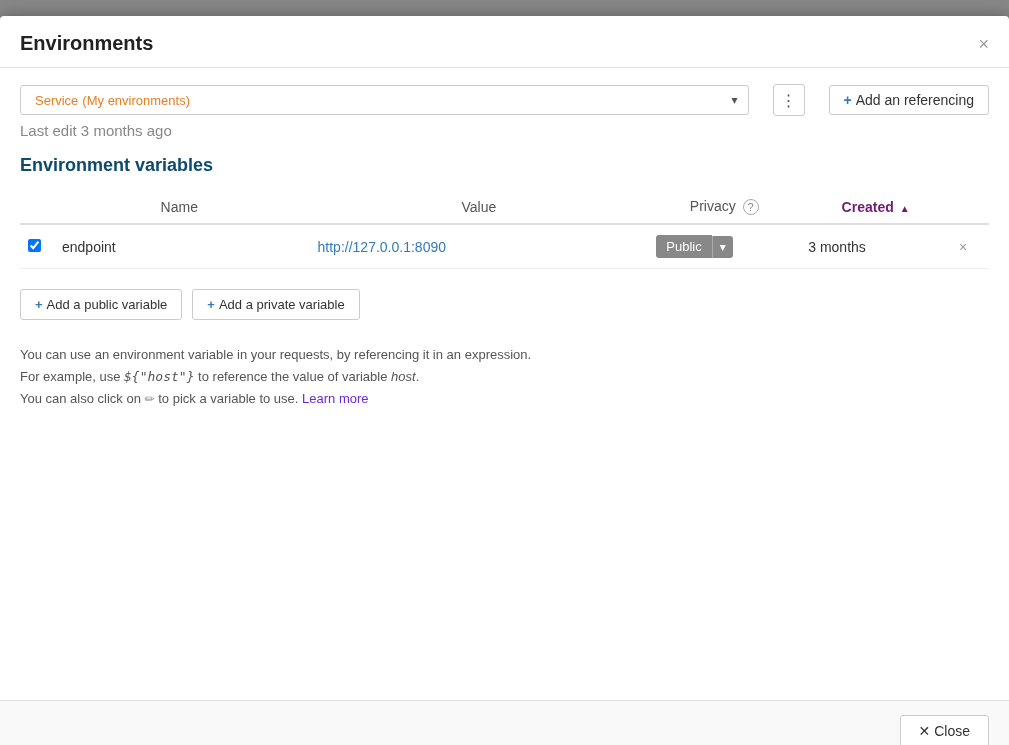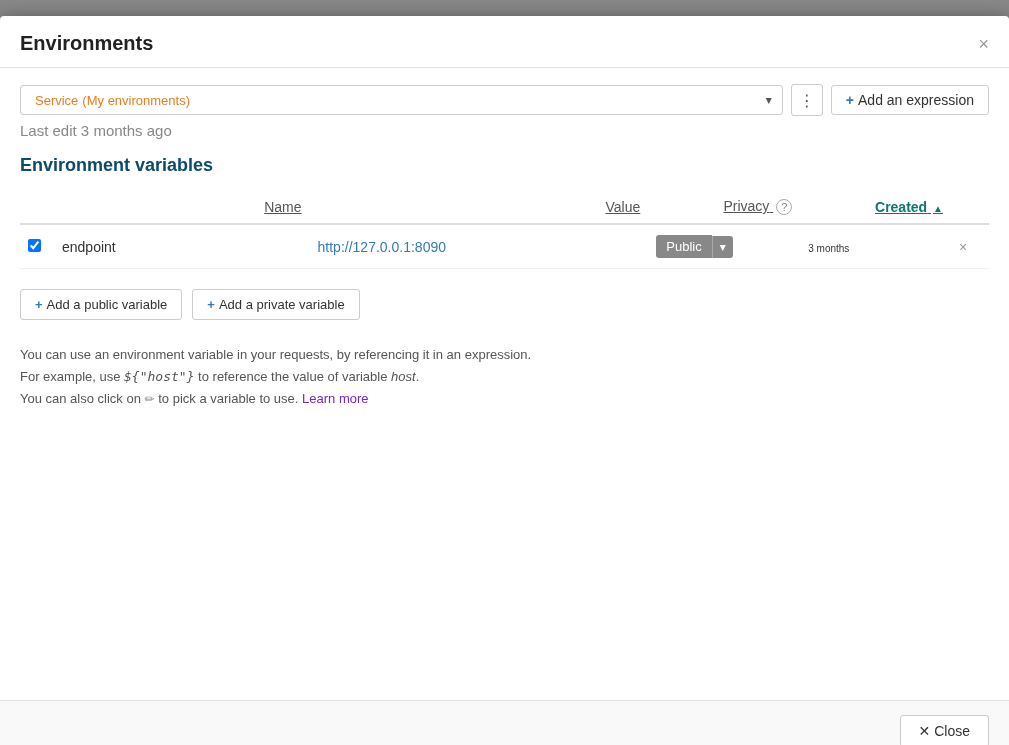--- a/index.html
+++ b/index.html
@@ -45,21 +45,21 @@
     }
     .modal-body {
       padding: 16px 20px;
       flex: 1;
       display: flex;
       flex-direction: column;
     }
     .service-row {
       display: flex;
       align-items: center;
-      gap: 8px;
+      gap: 24px;
       margin-bottom: 6px;
     }
     .service-select-wrapper {
       flex: 1;
       display: flex;
       align-items: center;
       border: 1px solid #ccc;
       border-radius: 3px;
       background: #fff;
       padding: 6px 10px;
@@ -122,30 +122,29 @@
       margin-bottom: 14px;
     }
     .env-table {
       width: 100%;
       border-collapse: collapse;
     }
     .env-table thead tr {
       border-bottom: 2px solid #ddd;
     }
     .env-table th {
-      text-align: right;
+      text-align: center;
       padding: 8px 8px;
       font-weight: normal;
       color: #555;
       font-size: 14px;
-      text-decoration: underline;
     }
     .env-table th.sorted {
       font-weight: bold;
-      color: #0f766e;
+      color: #701a75;
     }
     .env-table td {
       padding: 10px 8px;
       vertical-align: middle;
       border-bottom: 1px solid #f0f0f0;
     }
     .col-name { width: 28%; }
     .col-value { width: 36%; }
     .col-privacy { width: 16%; }
     .col-created { width: 16%; }
@@ -189,21 +188,21 @@
       color: #fff;
       border: none;
       border-left: 1px solid #aaa;
       padding: 4px 7px;
       font-size: 12px;
       border-radius: 0 3px 3px 0;
       cursor: pointer;
     }
     .created-text {
       color: #333;
-      font-size: 10px;
+      font-size: 14px;
     }
     .remove-btn {
       background: none;
       border: none;
       cursor: pointer;
       color: #999;
       font-size: 14px;
     }
     .bottom-buttons {
       margin-top: 20px;
@@ -297,21 +296,21 @@
     <div class="service-row">
       <div class="service-select-wrapper">
         <span class="service-label">
           <span>Service</span><span>(My environments)</span>
         </span>
         <span class="service-select-arrow">▾</span>
       </div>
       <button class="kebab-btn">⋮</button>
       <button class="add-env-btn">
         <span class="plus">+</span>
-        <span>Add an expression</span>
+        <span>Add an referencing</span>
       </button>
     </div>
 
     <div class="last-edit">Last edit 3 months ago</div>
 
     <div class="section-title">Environment variables</div>
 
     <table class="env-table">
       <thead>
         <tr>

